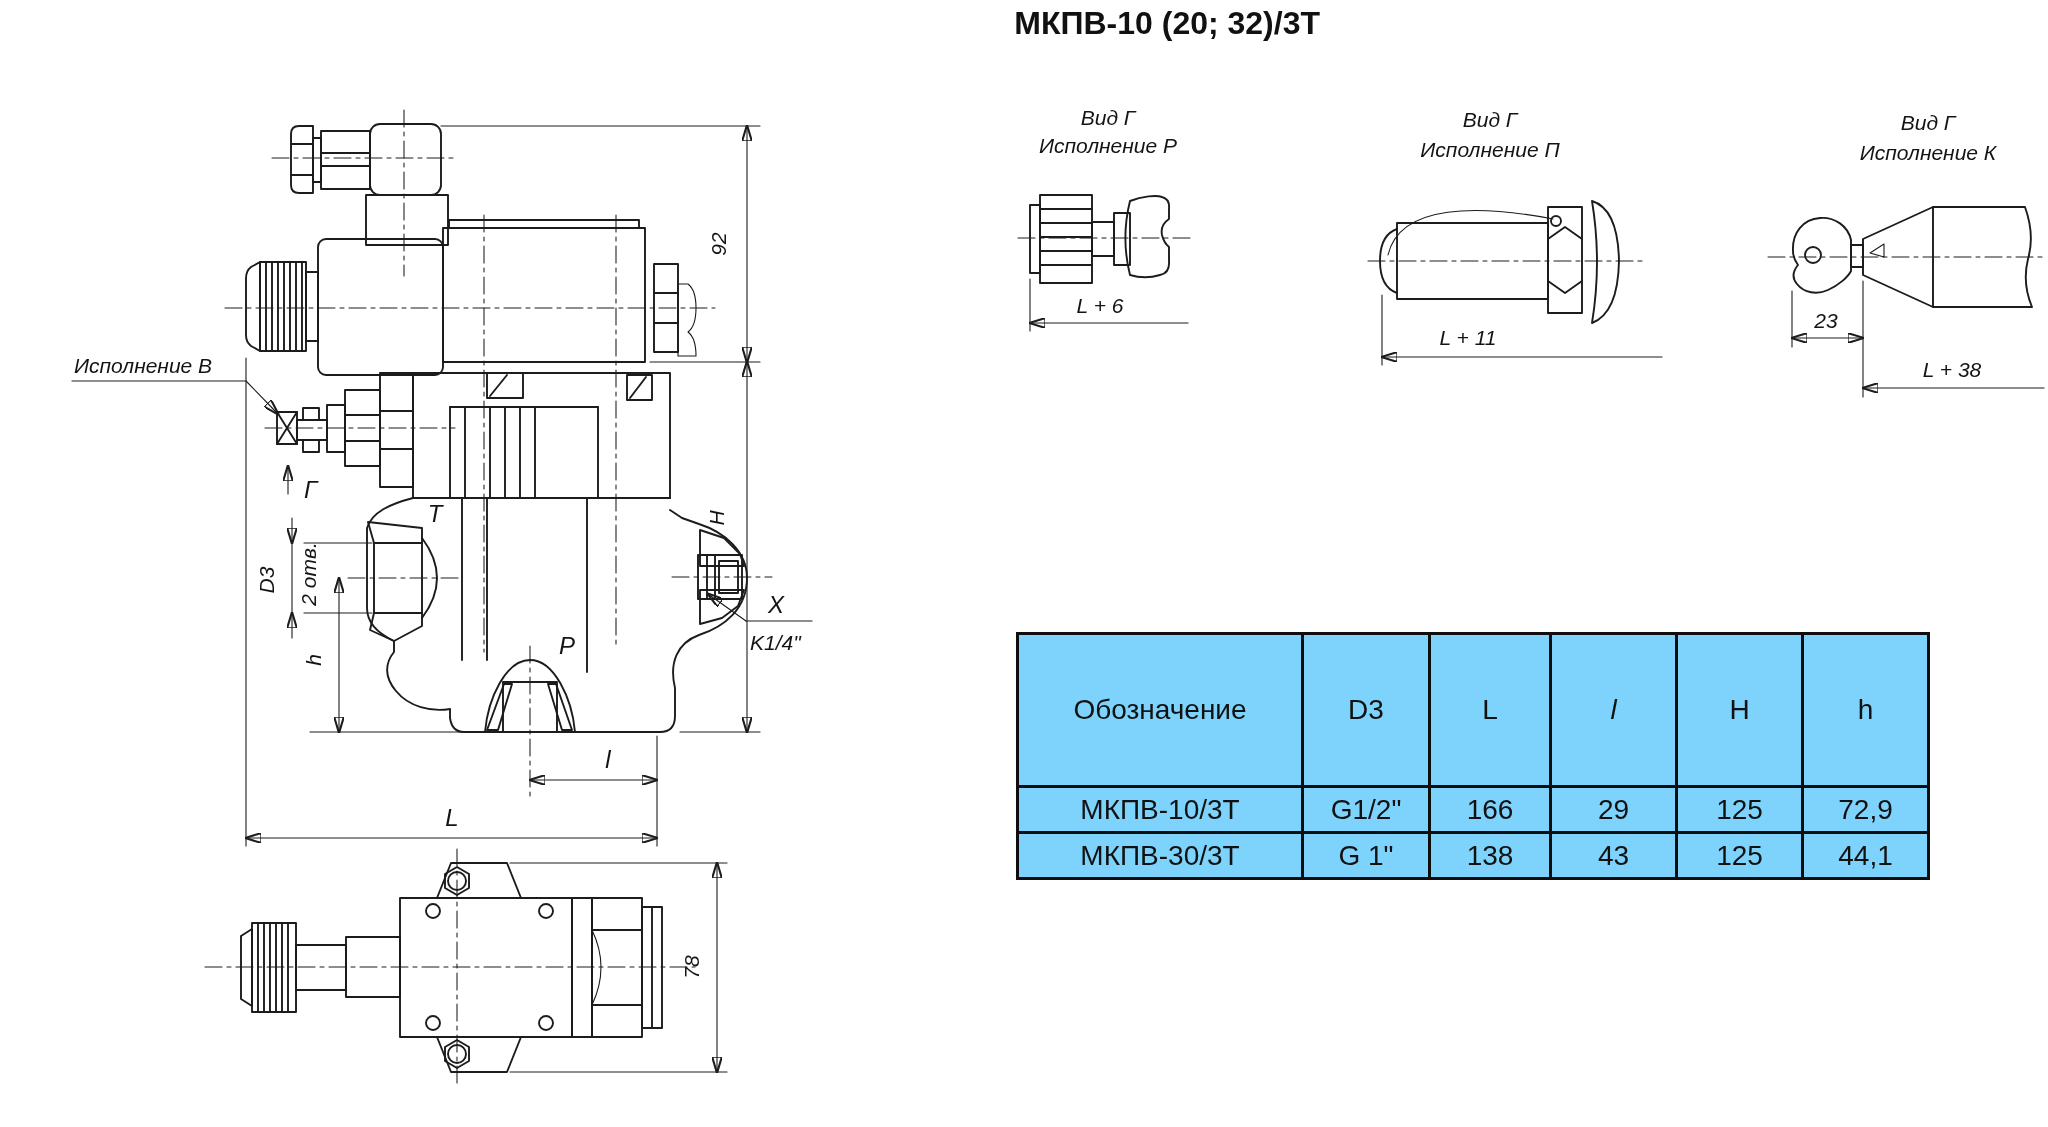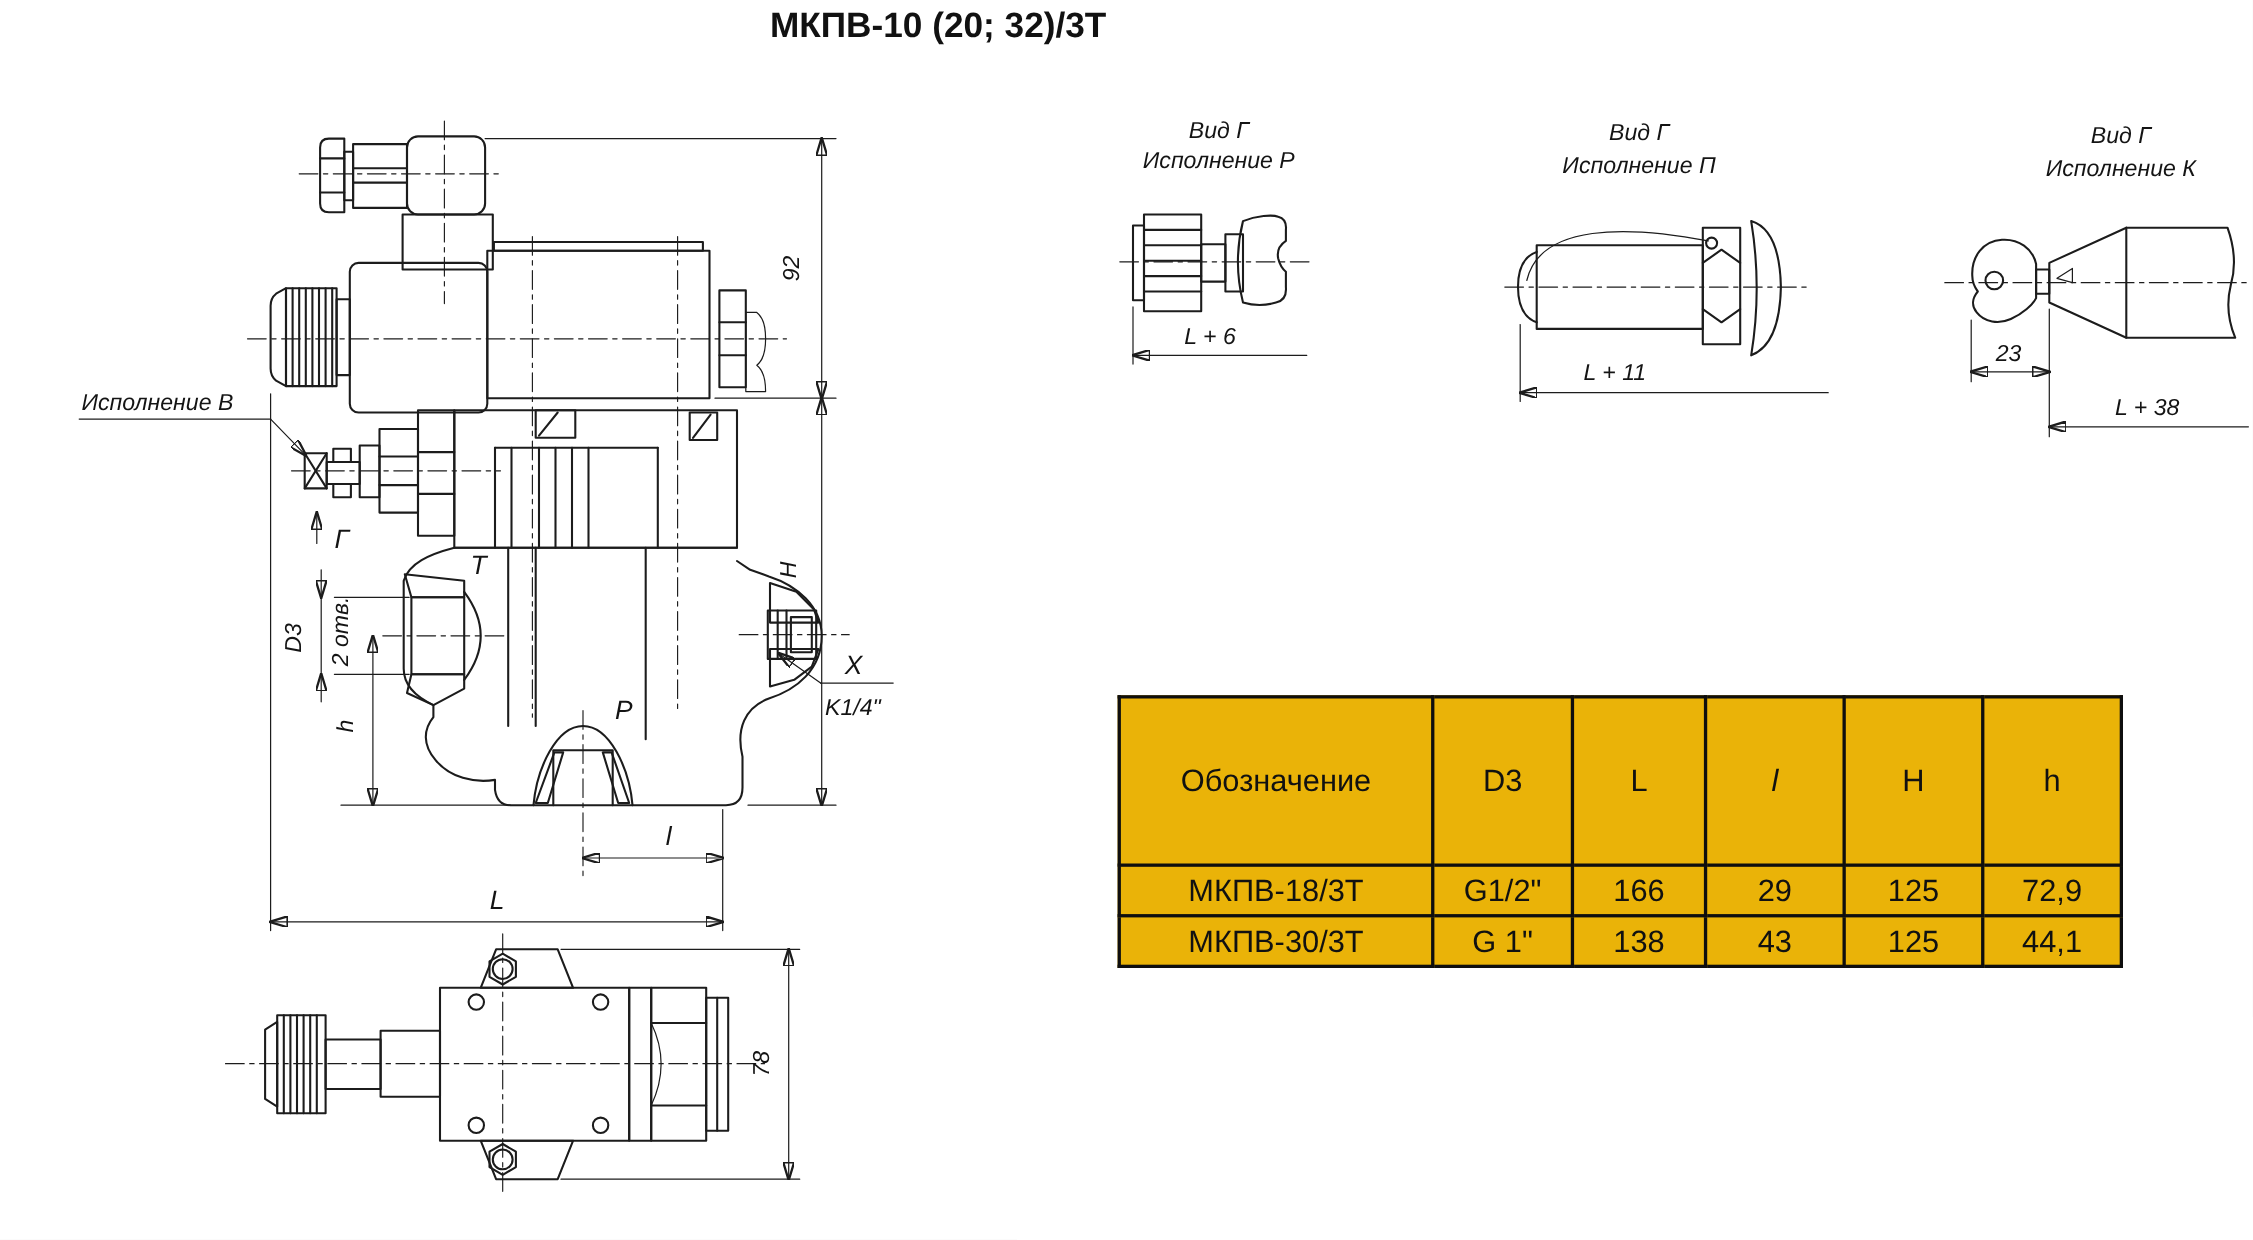--- a/index.html
+++ b/index.html
@@ -1,30 +1,30 @@
 <!DOCTYPE html>
 <html><head>
 <meta charset="utf-8">
 <style>
   html,body{margin:0;padding:0;background:#f6f6f6}
   .sheet{position:relative;width:2048px;height:1127px;background:#ffffff;
          font-family:"Liberation Sans",sans-serif;color:#111;overflow:hidden}
-  .title{position:absolute;left:700px;top:5px;width:620px;text-align:left;
+  .title{position:absolute;left:700px;top:5px;width:620px;text-align:right;
          font-size:32px;font-weight:bold;white-space:nowrap}
   svg{position:absolute;overflow:visible}
   svg line,svg path,svg rect,svg circle,svg polygon,svg polyline{
       stroke:#1c1c1c;stroke-width:1.9;fill:none;stroke-linejoin:round;stroke-linecap:round}
   .thin{stroke-width:1.1}
   .dim{stroke-width:1.1}
   .dd{stroke-width:1.05;stroke-dasharray:17 5 4 5}
   svg text{fill:#141414;stroke:none;font-family:"Liberation Sans",sans-serif;
       font-size:21px;font-style:italic}
   .big{font-size:24px}
   .dims-table{position:absolute;left:1016px;top:632px;width:911px;
-      border-collapse:collapse;table-layout:fixed;background:#eab308}
+      border-collapse:collapse;table-layout:fixed;background:#7dd3fc}
   .dims-table th,.dims-table td{border:3px solid #0e0e0e;font-size:28px;font-weight:normal;
       text-align:center;vertical-align:middle;padding:0;font-family:"Liberation Sans",sans-serif}
   .dims-table th{height:150px}
   .dims-table td{height:43px}
 </style>
 </head>
 <body>
 
 <div class="sheet">
 
@@ -366,21 +366,21 @@
         <th>Обозначение</th>
         <th>D3</th>
         <th>L</th>
         <th style="font-style:italic">l</th>
         <th>H</th>
         <th>h</th>
       </tr>
     </thead>
     <tbody>
       <tr>
-        <td>МКПВ-18/3Т</td>
+        <td>МКПВ-10/3Т</td>
         <td>G1/2"</td>
         <td>166</td>
         <td>29</td>
         <td>125</td>
         <td>72,9</td>
       </tr>
       <tr>
         <td>МКПВ-30/3Т</td>
         <td>G 1"</td>
         <td>138</td>

